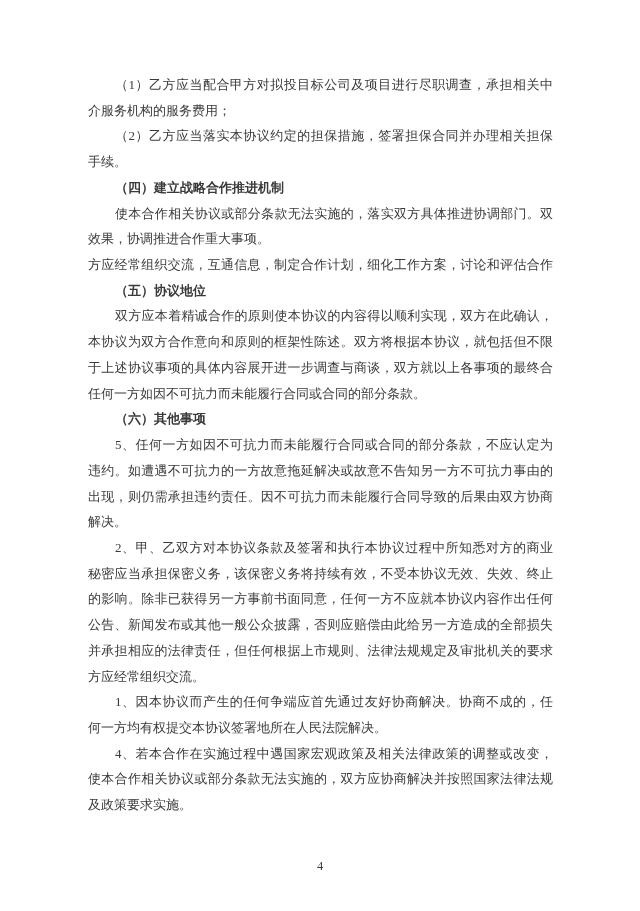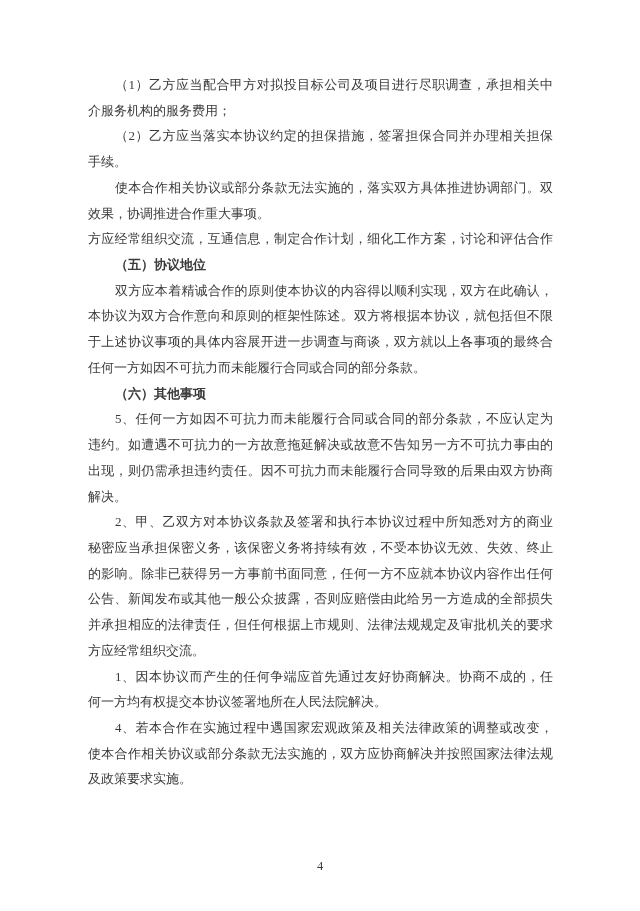--- a/index.html
+++ b/index.html
@@ -53,20 +53,21 @@
 </style>
 </head>
 <body>
 
 <div class="page">
   <div class="text-block">
       <div class="line indent">（1）乙方应当配合甲方对拟投目标公司及项目进行尽职调查，承担相关中</div>
       <div class="line end">介服务机构的服务费用；</div>
       <div class="line indent">（2）乙方应当落实本协议约定的担保措施，签署担保合同并办理相关担保</div>
       <div class="line end">手续。</div>
+      <div class="line indent end bold">（四）建立战略合作推进机制</div>
       <div class="line indent">使本合作相关协议或部分条款无法实施的，落实双方具体推进协调部门。双</div>
       <div class="line end">效果，协调推进合作重大事项。</div>
       <div class="line">方应经常组织交流，互通信息，制定合作计划，细化工作方案，讨论和评估合作</div>
       <div class="line indent end bold">（五）协议地位</div>
       <div class="line indent">双方应本着精诚合作的原则使本协议的内容得以顺利实现，双方在此确认，</div>
       <div class="line">本协议为双方合作意向和原则的框架性陈述。双方将根据本协议，就包括但不限</div>
       <div class="line">于上述协议事项的具体内容展开进一步调查与商谈，双方就以上各事项的最终合</div>
       <div class="line end">任何一方如因不可抗力而未能履行合同或合同的部分条款。</div>
       <div class="line indent end bold">（六）其他事项</div>
       <div class="line indent">5、任何一方如因不可抗力而未能履行合同或合同的部分条款，不应认定为</div>

